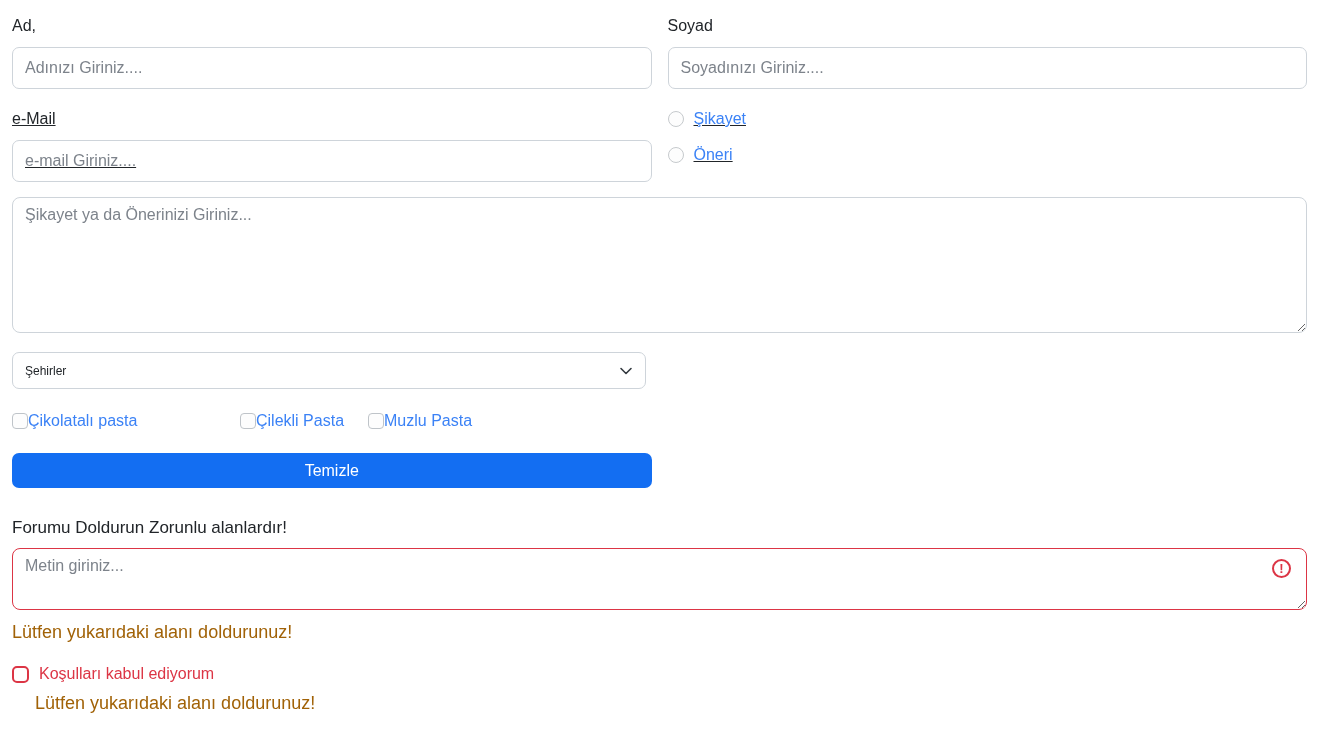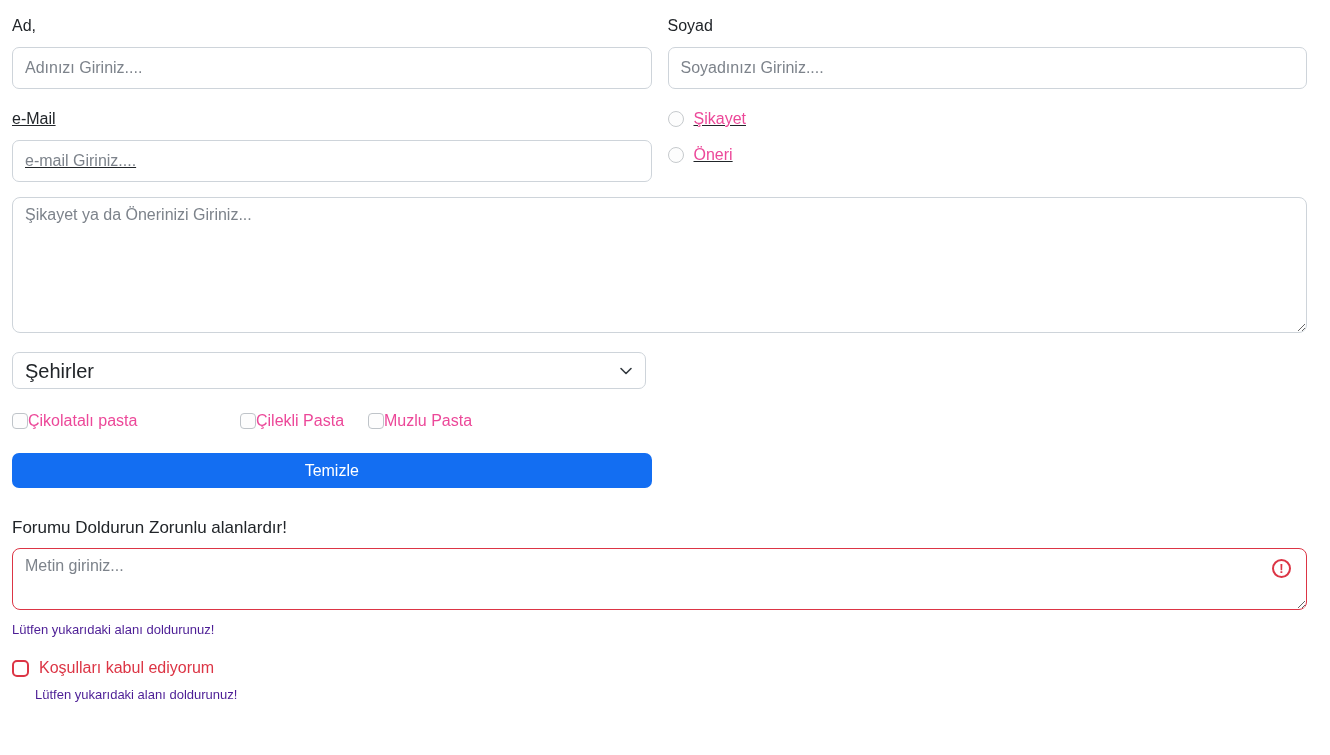--- a/index.html
+++ b/index.html
@@ -51,21 +51,21 @@
   .radio-dot {
     width: 16px; height: 16px; flex: 0 0 16px;
     border: 1px solid #c6cacd; border-radius: 50%;
     background: #fdfdfd;
   }
   .checkbox-box {
     width: 16px; height: 16px; flex: 0 0 16px;
     border: 1px solid #bfc4c9; border-radius: 4px;
     background: #fdfdfd;
   }
-  .choice-label { font-size: 16px; color: #ec4899; }
+  .choice-label { font-size: 16px; color: #3b82f6; }
 
   .big-textarea {
     display: block;
     width: 100%;
     height: 136px;
     margin-top: 15px;
     padding: 8px 12px;
     font-family: "Liberation Sans", sans-serif;
     font-size: 16px;
     color: #212529;
@@ -78,21 +78,21 @@
     position: relative;
     width: calc(50% - 13.5px);
     margin-top: 19px;
   }
   .city-select {
     display: block;
     width: 100%;
     height: 37px;
     padding: 6px 36px 6px 12px;
     font-family: "Liberation Sans", sans-serif;
-    font-size: 20px;
+    font-size: 12px;
     color: #212529;
     border: 1px solid #ced4da;
     border-radius: 7px;
     background: #fff;
     appearance: none;
     -webkit-appearance: none;
     outline: none;
   }
   .select-chevron {
     position: absolute;
@@ -154,22 +154,22 @@
     border-radius: 50%;
     color: #dc3545;
     font-size: 13px;
     font-weight: 700;
     line-height: 15px;
     text-align: center;
     pointer-events: none;
   }
   .error-text {
     margin-top: 12px;
-    font-size: 13px;
-    color: #4c1d95;
+    font-size: 18px;
+    color: #a16207;
   }
   .terms-row { margin-top: 22px; }
   .checkbox-box.invalid {
     width: 17px; height: 17px; flex: 0 0 17px;
     border: 2px solid #dc3545; border-radius: 5px;
     background: #fff;
   }
   .choice-label.invalid { color: #dc3545; }
   .error-text.indent { margin-left: 23px; margin-top: 10px; }
 </style>

